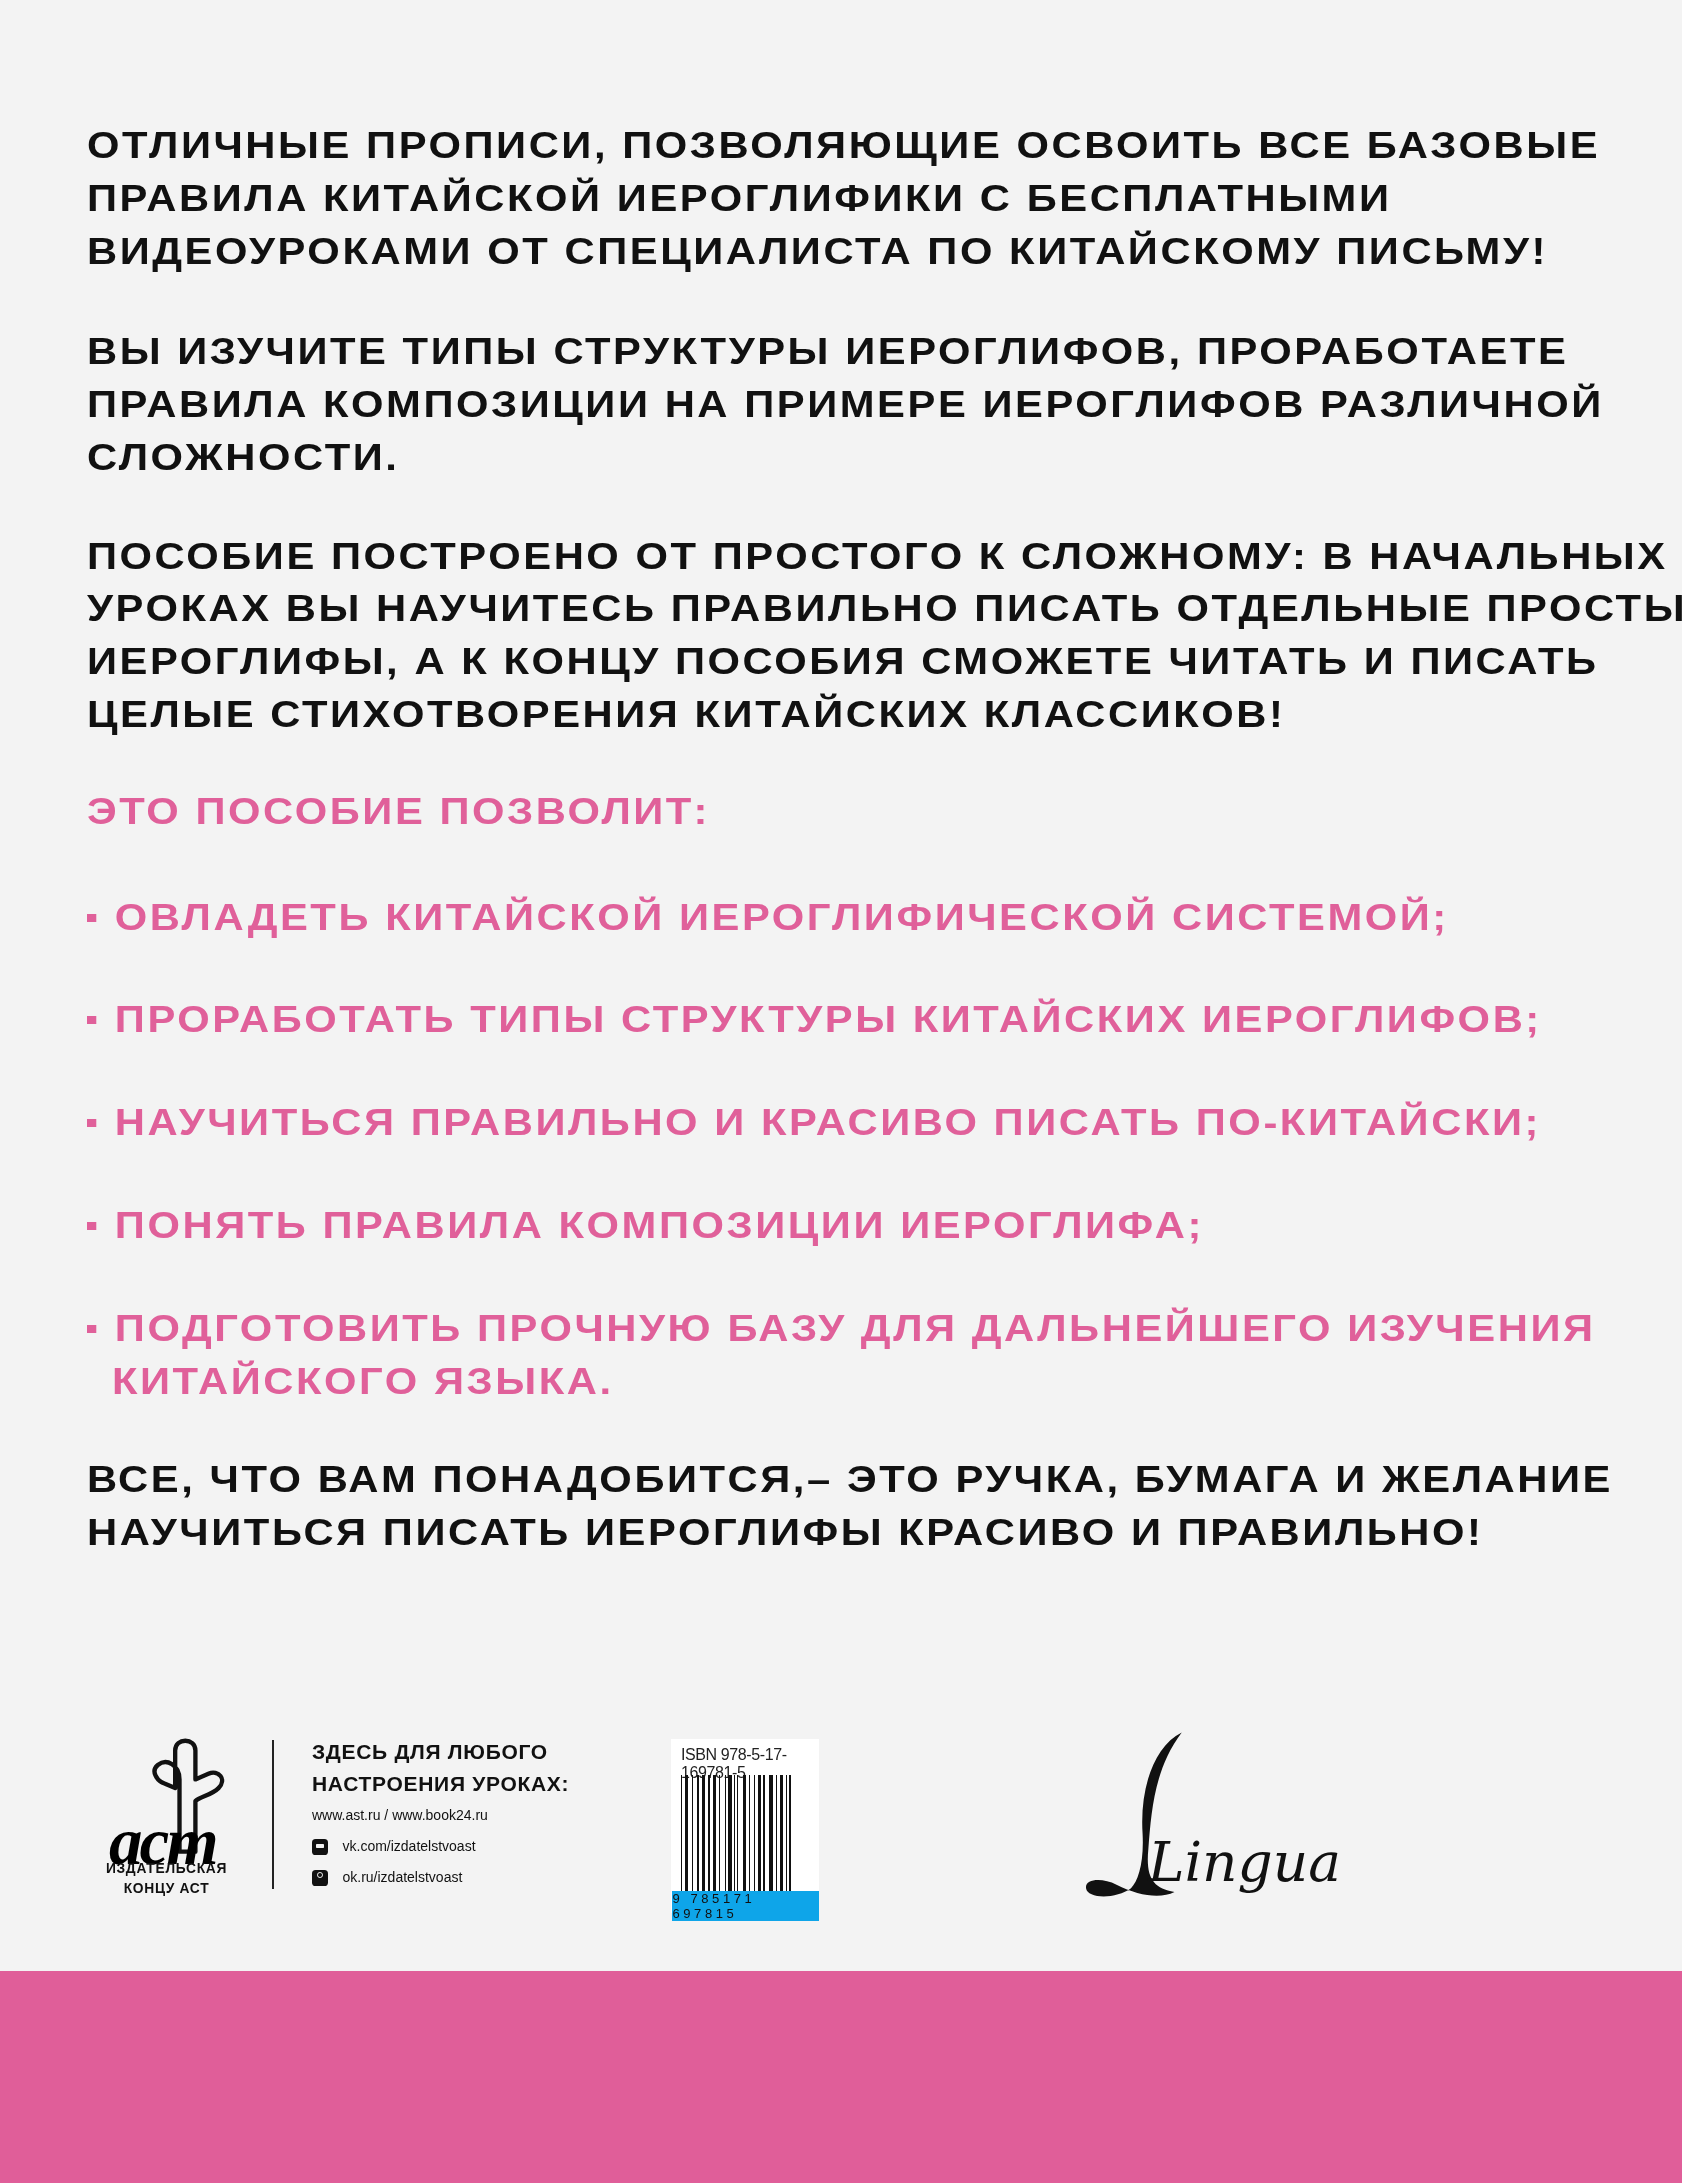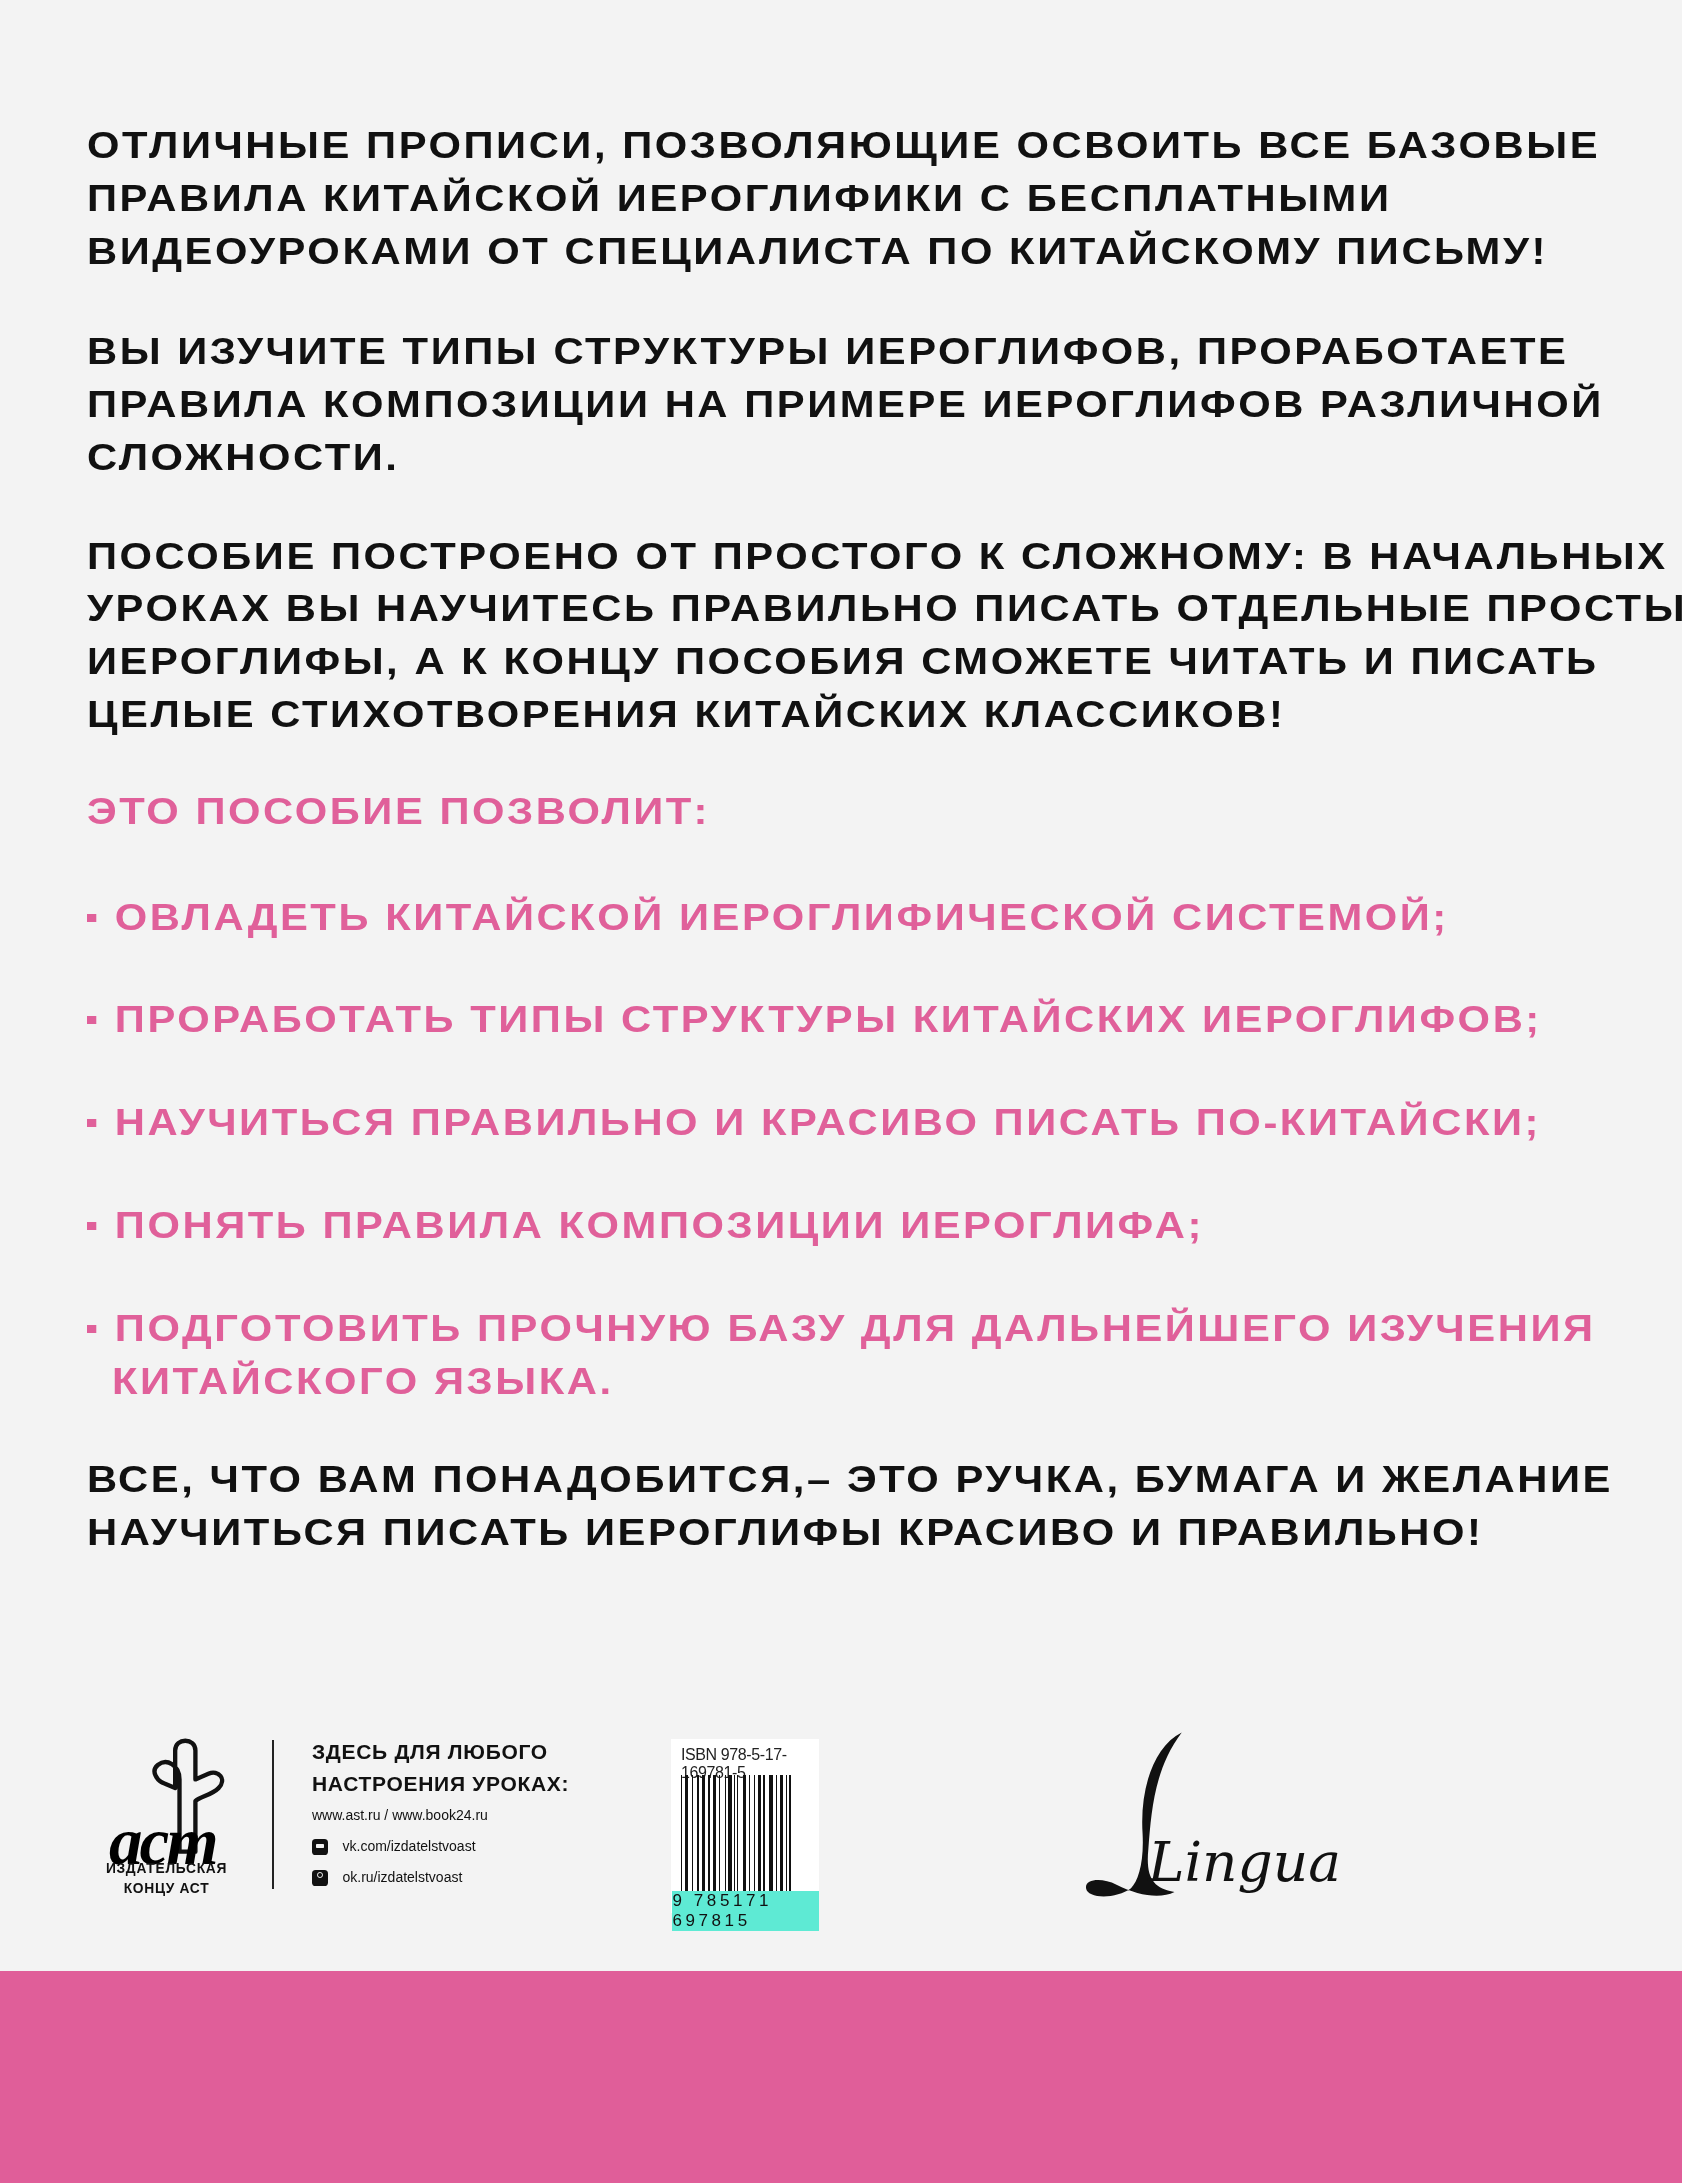--- a/index.html
+++ b/index.html
@@ -64,21 +64,21 @@
     background:#fff; padding:0;margin-top:11px;
   }
   .isbn-top {
     position:absolute; left:10px; top:7.2px; font-family:"Liberation Sans", sans-serif;
     font-size:16px; color:#222; letter-spacing:-0.4px;
   }
   .bars { position:absolute; left:10px; top:36px; width:128px; height:116px; display:flex; }
   .bars span { display:block; height:100%; background:#111; }
   .isbn-digits {
     position:absolute; left:1.4px; top:152px; font-family:"Liberation Sans", sans-serif;
-    font-size:17px; color:#111; letter-spacing:3.6px; background:#5eead4; padding-right:2.9px;
+    font-size:13px; color:#111; letter-spacing:3.6px; background:#0ea5e9; padding-right:2.9px;
   }
 
   
   .lingua {
     position:absolute; left:1051px; top:1725px; width:275px; height:196px;
   }
   .lingua-text {
     position:absolute; left:69px; top:105px; font-family:"DejaVu Serif", serif;
     font-style:italic; font-size:55px; color:#111;margin-left:28px;
   }

